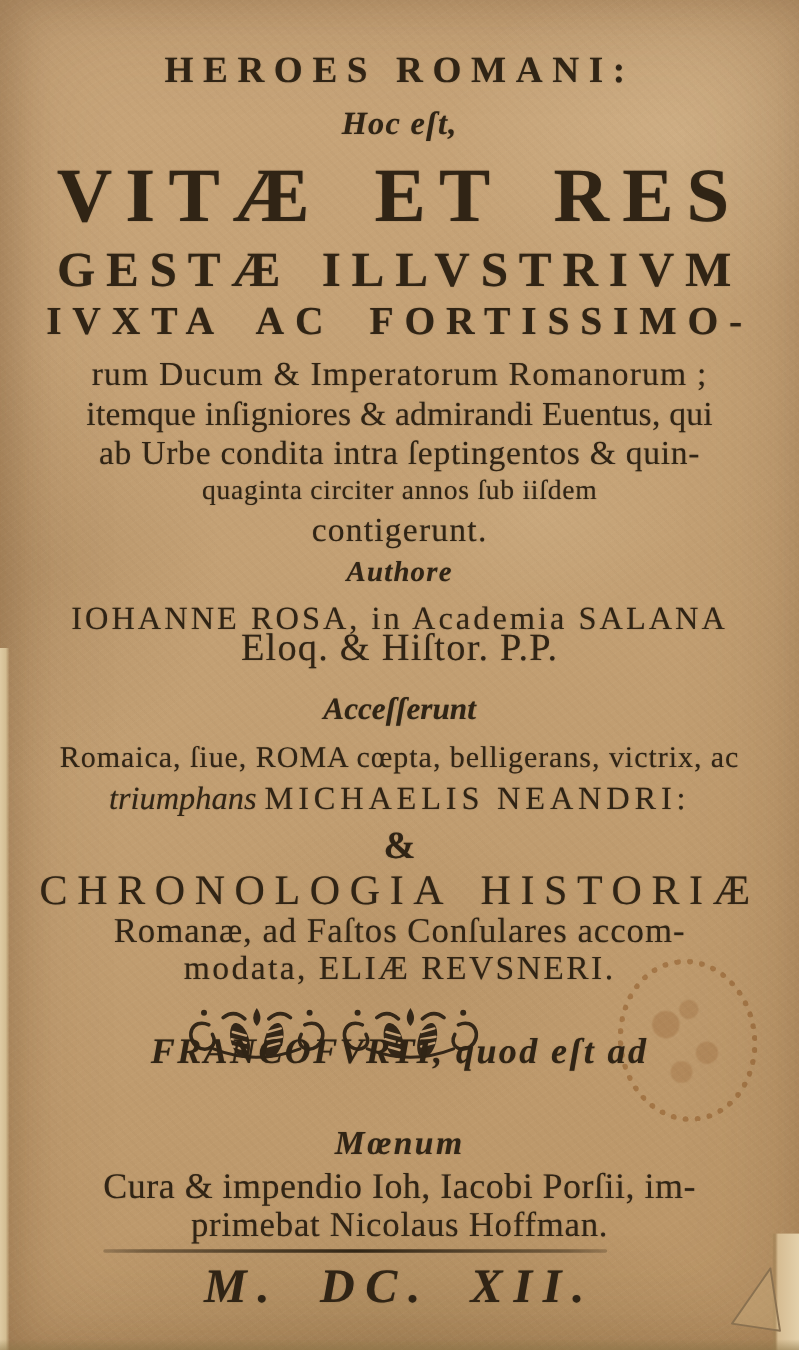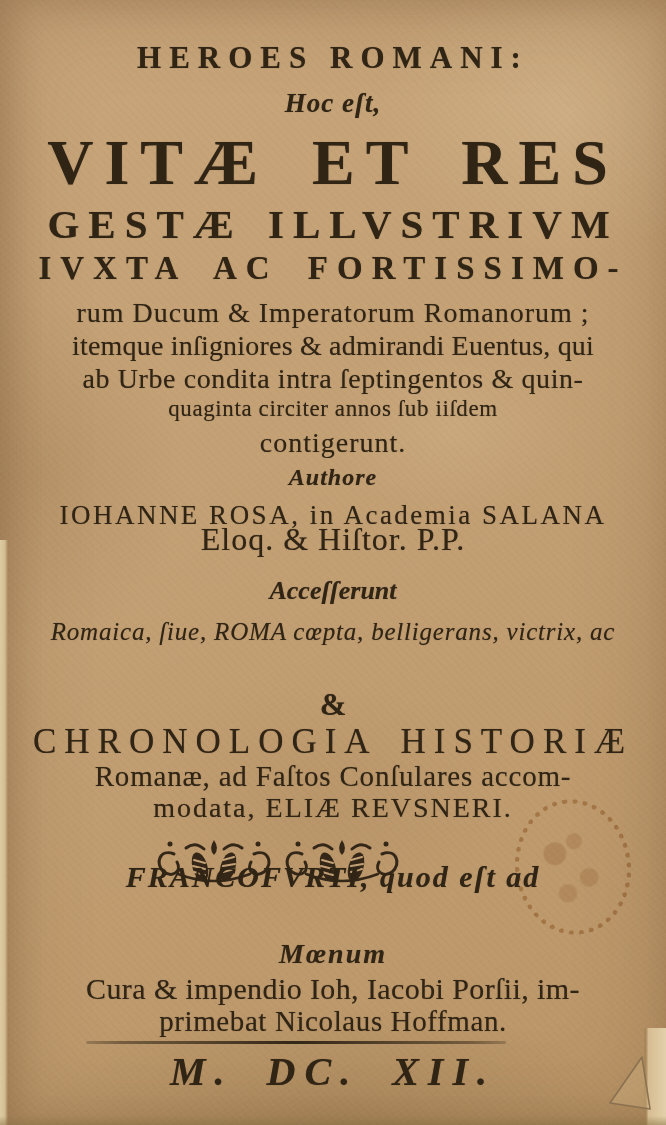--- a/index.html
+++ b/index.html
@@ -36,21 +36,21 @@
   .l-main3    {top:250px; font-size:33px; letter-spacing:9px;  word-spacing:12px; font-weight:bold;}
   .l-p0       {top:297px; font-size:28px; letter-spacing:1px;}
   .l-p1       {top:330px; font-size:28px; letter-spacing:0.2px;}
   .l-p2       {top:363px; font-size:28px; letter-spacing:0.6px;}
   .l-p3       {top:396px; font-size:23px; letter-spacing:0.6px;}
   .l-p4       {top:427px; font-size:28px; letter-spacing:1px;}
   .l-authore  {top:464px; font-size:24px; font-style:italic; font-weight:bold; letter-spacing:1px;}
   .l-author1  {top:500px; font-size:27px; letter-spacing:2.5px;}
   .l-author2  {top:521px; font-size:32px; letter-spacing:1px;font-family:Liberation Serif, serif;}
   .l-access   {top:576px; font-size:26px; font-style:italic; font-weight:bold;}
-  .l-rom1     {top:618px; font-size:25px; font-style:italic; letter-spacing:0.8px;}
+  .l-rom1     {top:618px; font-size:25px; letter-spacing:0.8px;}
   .l-rom2     {top:650px; font-size:27px;}
   .l-rom2 .it {font-style:italic;}
   .l-rom2 .sc {letter-spacing:4px;}
   .l-amp      {top:686px; font-size:32px; font-weight:bold;}
   .l-chron1   {top:722px; font-size:35px; letter-spacing:8px; word-spacing:8px;}
   .l-chron2   {top:760px; font-size:29px; letter-spacing:0.8px;}
   .l-chron3   {top:792px; font-size:28px; letter-spacing:2px;}
   .l-franco   {top:860px; font-size:30px; font-style:italic; letter-spacing:2px; font-weight:bold;}
   .l-moenum   {top:938px; font-size:28px; font-style:italic; font-weight:bold; letter-spacing:2px;}
   .l-cura     {top:972px; font-size:30px; letter-spacing:0.4px;}
@@ -112,20 +112,21 @@
   <div class="line l-p2">ab Urbe condita intra ſeptingentos &amp; quin-</div>
   <div class="line l-p3">quaginta circiter annos ſub iiſdem</div>
   <div class="line l-authore">Authore</div>
 
   <div class="line l-p4">contigerunt.</div>
   <div class="line l-author1">IOHANNE ROSA, in Academia SALANA</div>
   <div class="line l-author2">Eloq. &amp; Hiſtor. P.P.</div>
 
   <div class="line l-access">Acceſſerunt</div>
   <div class="line l-rom1">Romaica, ſiue, ROMA cœpta, belligerans, victrix, ac</div>
+  <div class="line l-rom2"><span class="it">triumphans</span>&nbsp;<span class="sc">MICHAELIS NEANDRI:</span></div>
   <div class="line l-amp">&amp;</div>
   <div class="line l-chron1">CHRONOLOGIA HISTORIÆ</div>
   <div class="line l-chron2">Romanæ, ad Faſtos Conſulares accom-</div>
   <div class="line l-chron3">modata, ELIÆ REVSNERI.</div>
 
   <svg class="ornament" width="256" height="58" viewBox="0 0 256 58">
     <defs>
       <g id="fleuron" stroke="#342718" fill="none" stroke-width="3" stroke-linecap="round">
         <path d="M24 20 C10 14 4 30 14 38 C23 44 32 37 27 28"></path>
         <path d="M104 20 C118 14 124 30 114 38 C105 44 96 37 101 28"></path>

